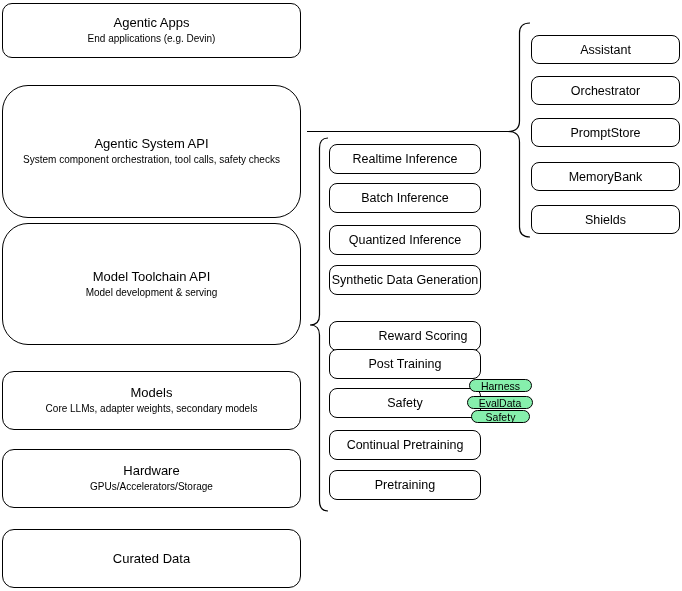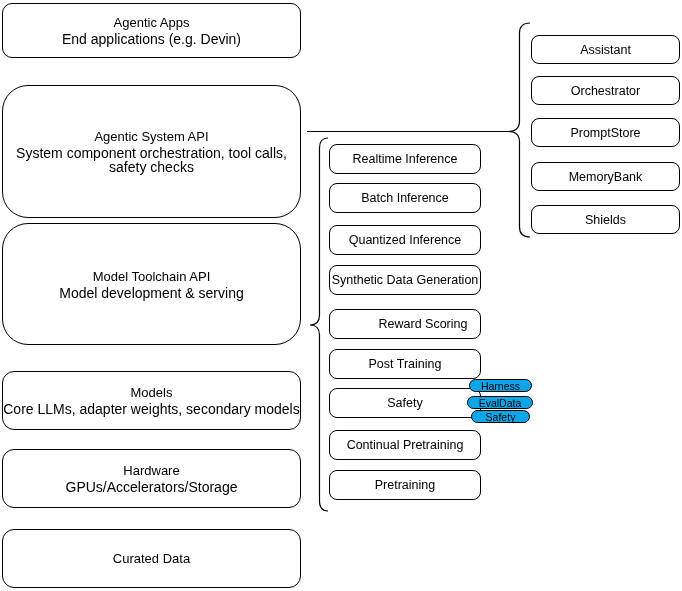--- a/index.html
+++ b/index.html
@@ -20,38 +20,38 @@
     background:#fff;
     display:flex;align-items:center;justify-content:center;
     text-align:center;
   }
   .bigbox{
     left:2px;width:299px;
     flex-direction:column;
     z-index:2;
   }
   .bigbox .title{font-size:13px;line-height:16px;}
-  .bigbox .subtitle{font-size:14px;line-height:14px;margin-top:1px;}
+  .bigbox .subtitle{font-size:10px;line-height:14px;margin-top:1px;}
   .node{
     left:329px;width:152px;height:30px;
     border-radius:8px;
     font-size:12.5px;
     z-index:2;
   }
   .rnode{
     left:531px;width:149px;height:29px;
     border-radius:8px;
     font-size:12.5px;
     z-index:2;
   }
   .pill{
     position:absolute;
     box-sizing:border-box;
     border:1.2px solid #000;
-    background:#0ea5e9;
+    background:#86efac;
     border-radius:7px;
     font-size:10.5px;
     display:flex;align-items:center;justify-content:center;
     z-index:3;
   }
 </style>
 </head>
 <body>
 
 <div class="canvas">
@@ -96,21 +96,21 @@
   </div>
   <div class="box node" style="top:183px;">
     <span>Batch Inference</span>
   </div>
   <div class="box node" style="top:225px;">
     <span>Quantized Inference</span>
   </div>
   <div class="box node" style="top:265px;">
     <span>Synthetic Data Generation</span>
   </div>
-  <div class="box node" style="top:309px;padding-left:36px;">
+  <div class="box node" style="top:321px;padding-left:36px;">
     <span>Reward Scoring</span>
   </div>
   <div class="box node" style="top:349px;">
     <span>Post Training</span>
   </div>
   <div class="box node" style="top:388px;">
     <span>Safety</span>
   </div>
   <div class="box node" style="top:430px;">
     <span>Continual Pretraining</span>

